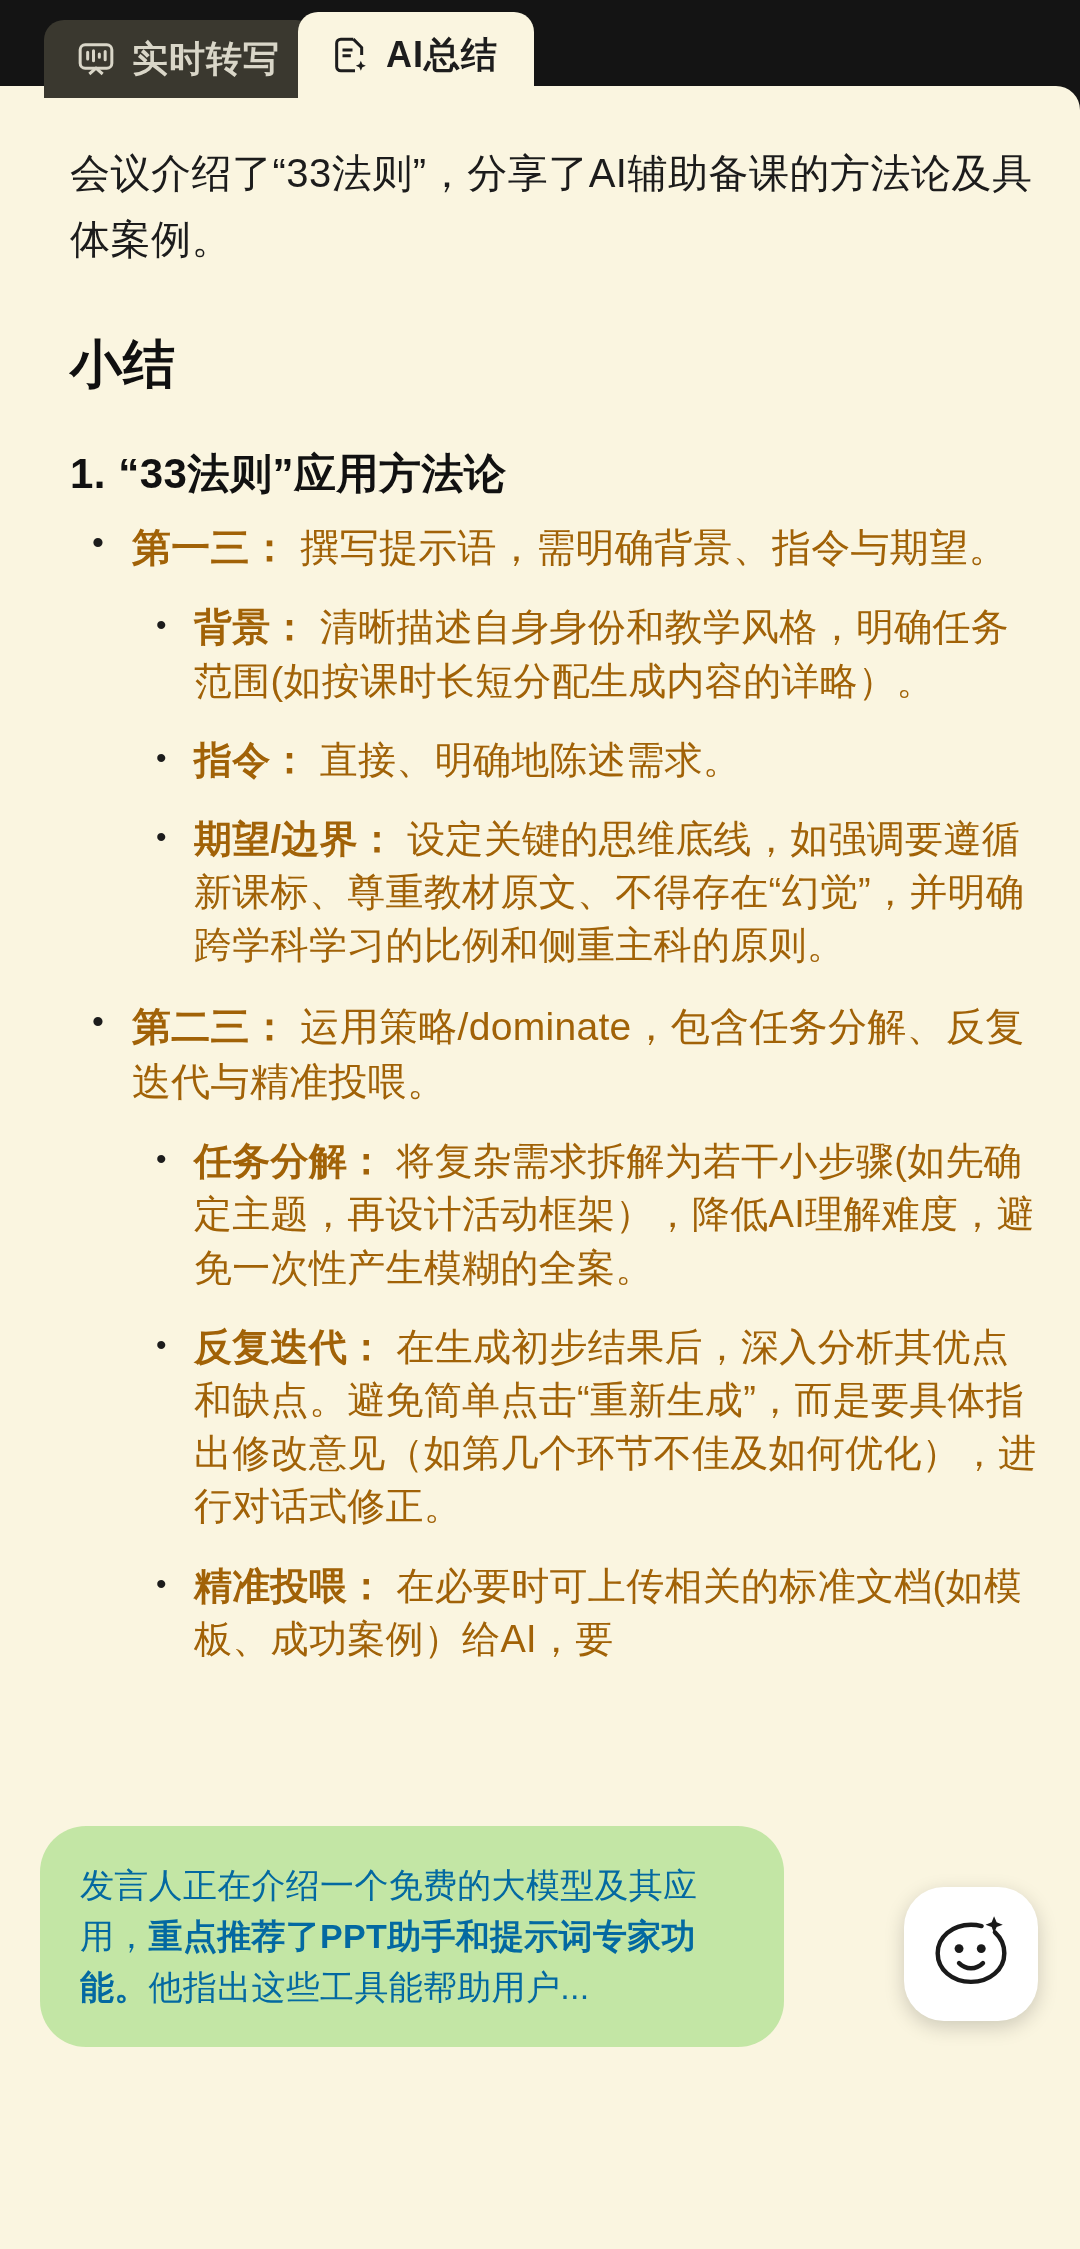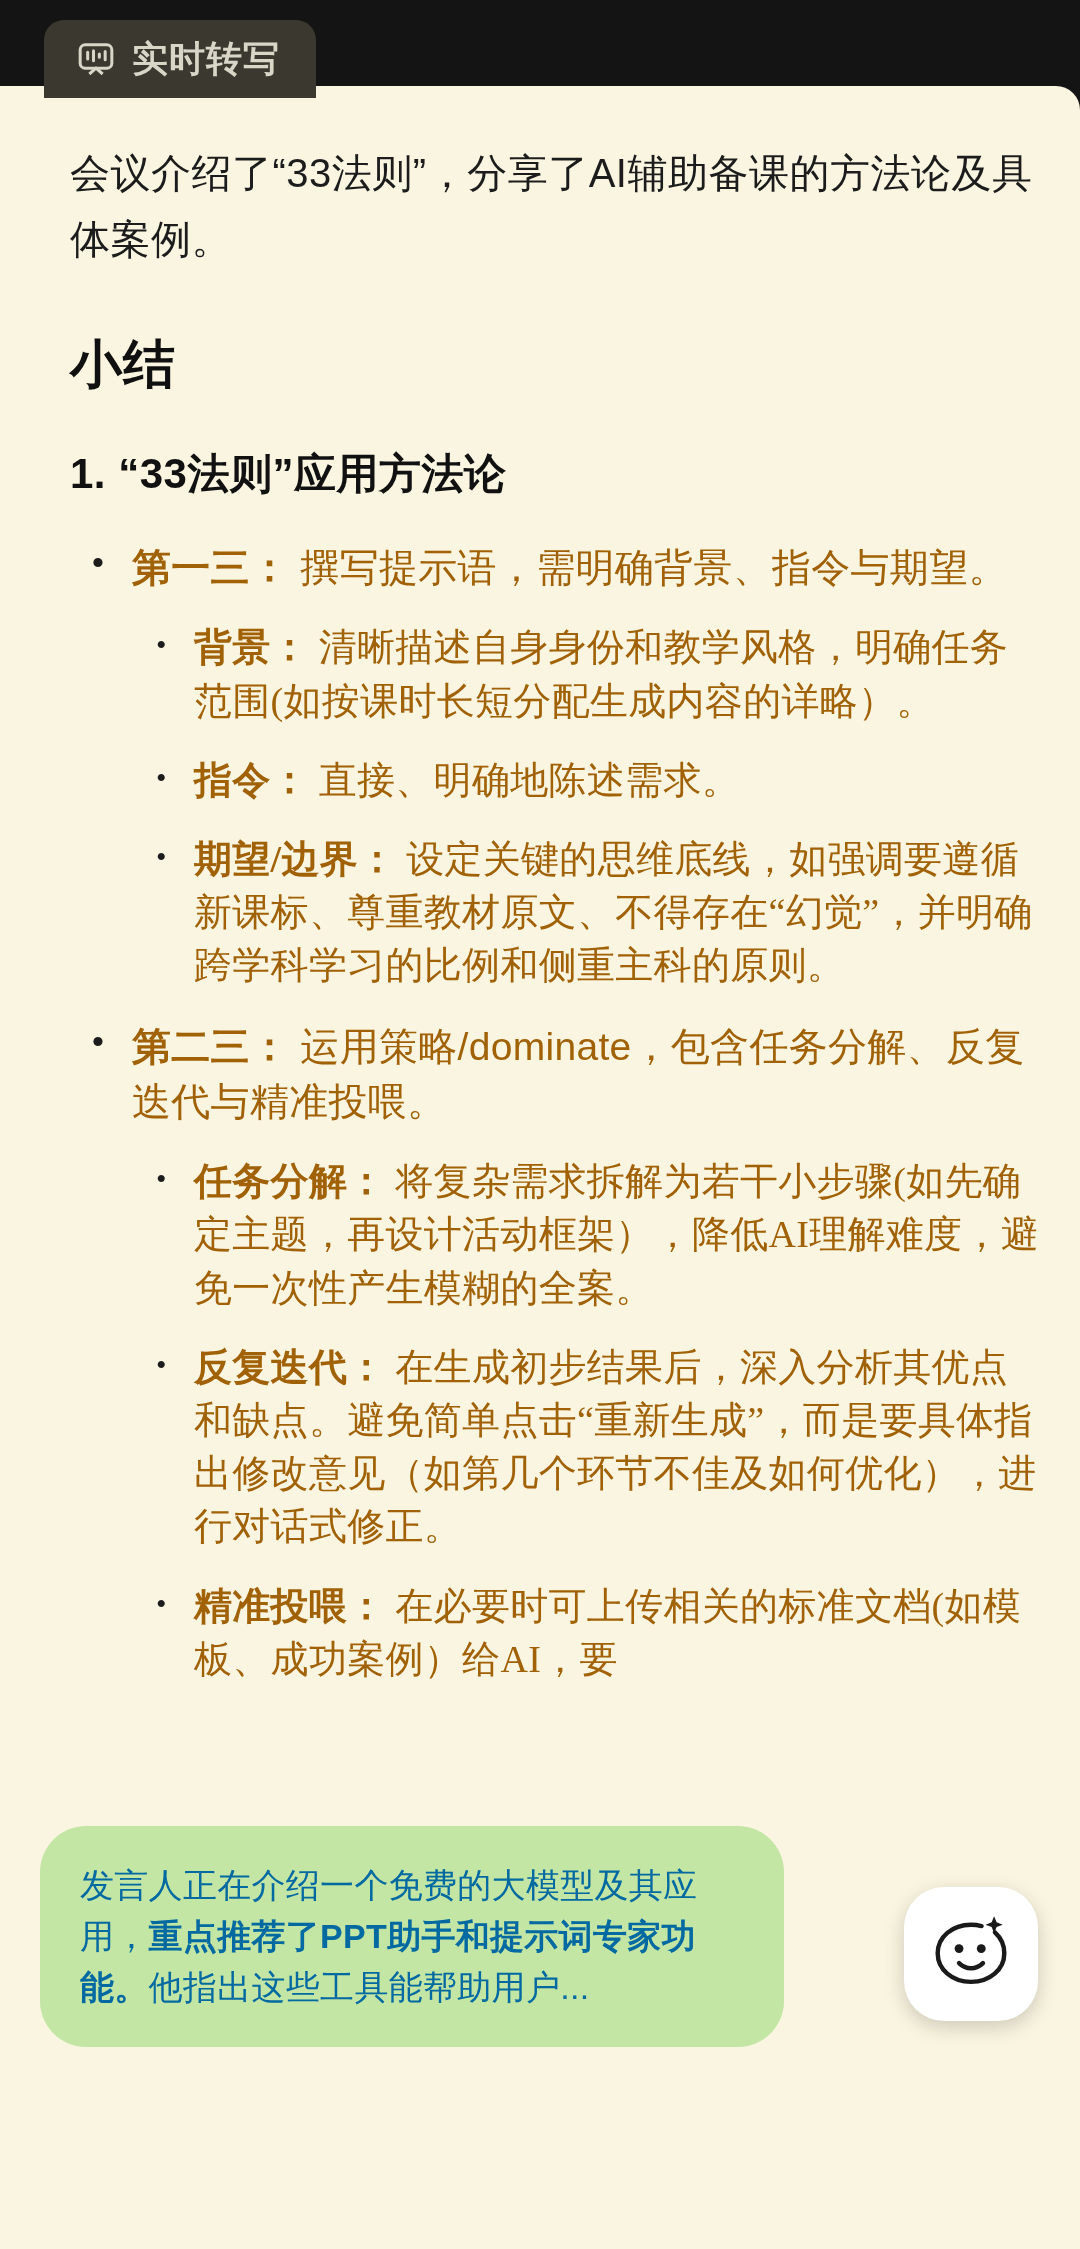--- a/index.html
+++ b/index.html
@@ -81,26 +81,26 @@
     color: #101010;
     margin: 58px 0 46px 0;
     letter-spacing: 1px;
     font-family: Liberation Serif, serif;
   }
 
   h3.numbered {
     font-size: 42px;
     font-weight: 800;
     color: #111;
-    margin: 0 0 38px 0;
+    margin: 0 0 18px 0;
     letter-spacing: 0.5px;
   }
 
   ul.lv1 { list-style: none; margin: 0 0 0 10px; }
-  ul.lv2 { list-style: none; margin: 0 0 0 62px; font-family: Liberation Serif, serif; }
+  ul.lv2 { list-style: none; margin: 0 0 0 62px; }
 
   li.item {
     position: relative;
     padding-left: 52px;
     margin-bottom: 26px;
   }
   li.item::before {
     content: "•";
     position: absolute;
     left: 12px;
@@ -168,20 +168,31 @@
       <span class="tab-icon">
         <svg viewBox="0 0 24 24" width="40" height="40" fill="none" stroke="#d9d6c8" stroke-width="1.8">
           <rect x="2.5" y="3.5" width="19" height="14" rx="3"></rect>
           <path d="M8 21l4-3.5 4 3.5"></path>
           <path d="M7 8v4M10.5 7v6M14 9v2M17.5 7.5v5" stroke-linecap="round"></path>
         </svg>
       </span>
       <span>实时转写</span>
     </div>
 
+    <div class="tab active">
+      <span class="tab-icon">
+        <svg viewBox="0 0 24 24" width="40" height="40" fill="none" stroke="#1d1d1d" stroke-width="1.8">
+          <path d="M14 2.5H6.5A2.5 2.5 0 0 0 4 5v14A2.5 2.5 0 0 0 6.5 21.5H15"></path>
+          <path d="M14 2.5L19 7.5V12"></path>
+          <path d="M7.5 9h6M7.5 12.5h5"></path>
+          <path d="M18.5 15.5l.9 2.1 2.1.9-2.1.9-.9 2.1-.9-2.1-2.1-.9 2.1-.9z" fill="#1d1d1d" stroke="none"></path>
+        </svg>
+      </span>
+      <span>AI总结</span>
+    </div>
 
   </div>
 
   <div class="sheet">
 
     <div class="intro">会议介绍了“33法则”，分享了AI辅助备课的方法论及具体案例。</div>
 
     <h2 class="section">小结</h2>
 
     <h3 class="numbered">1. “33法则”应用方法论</h3>

